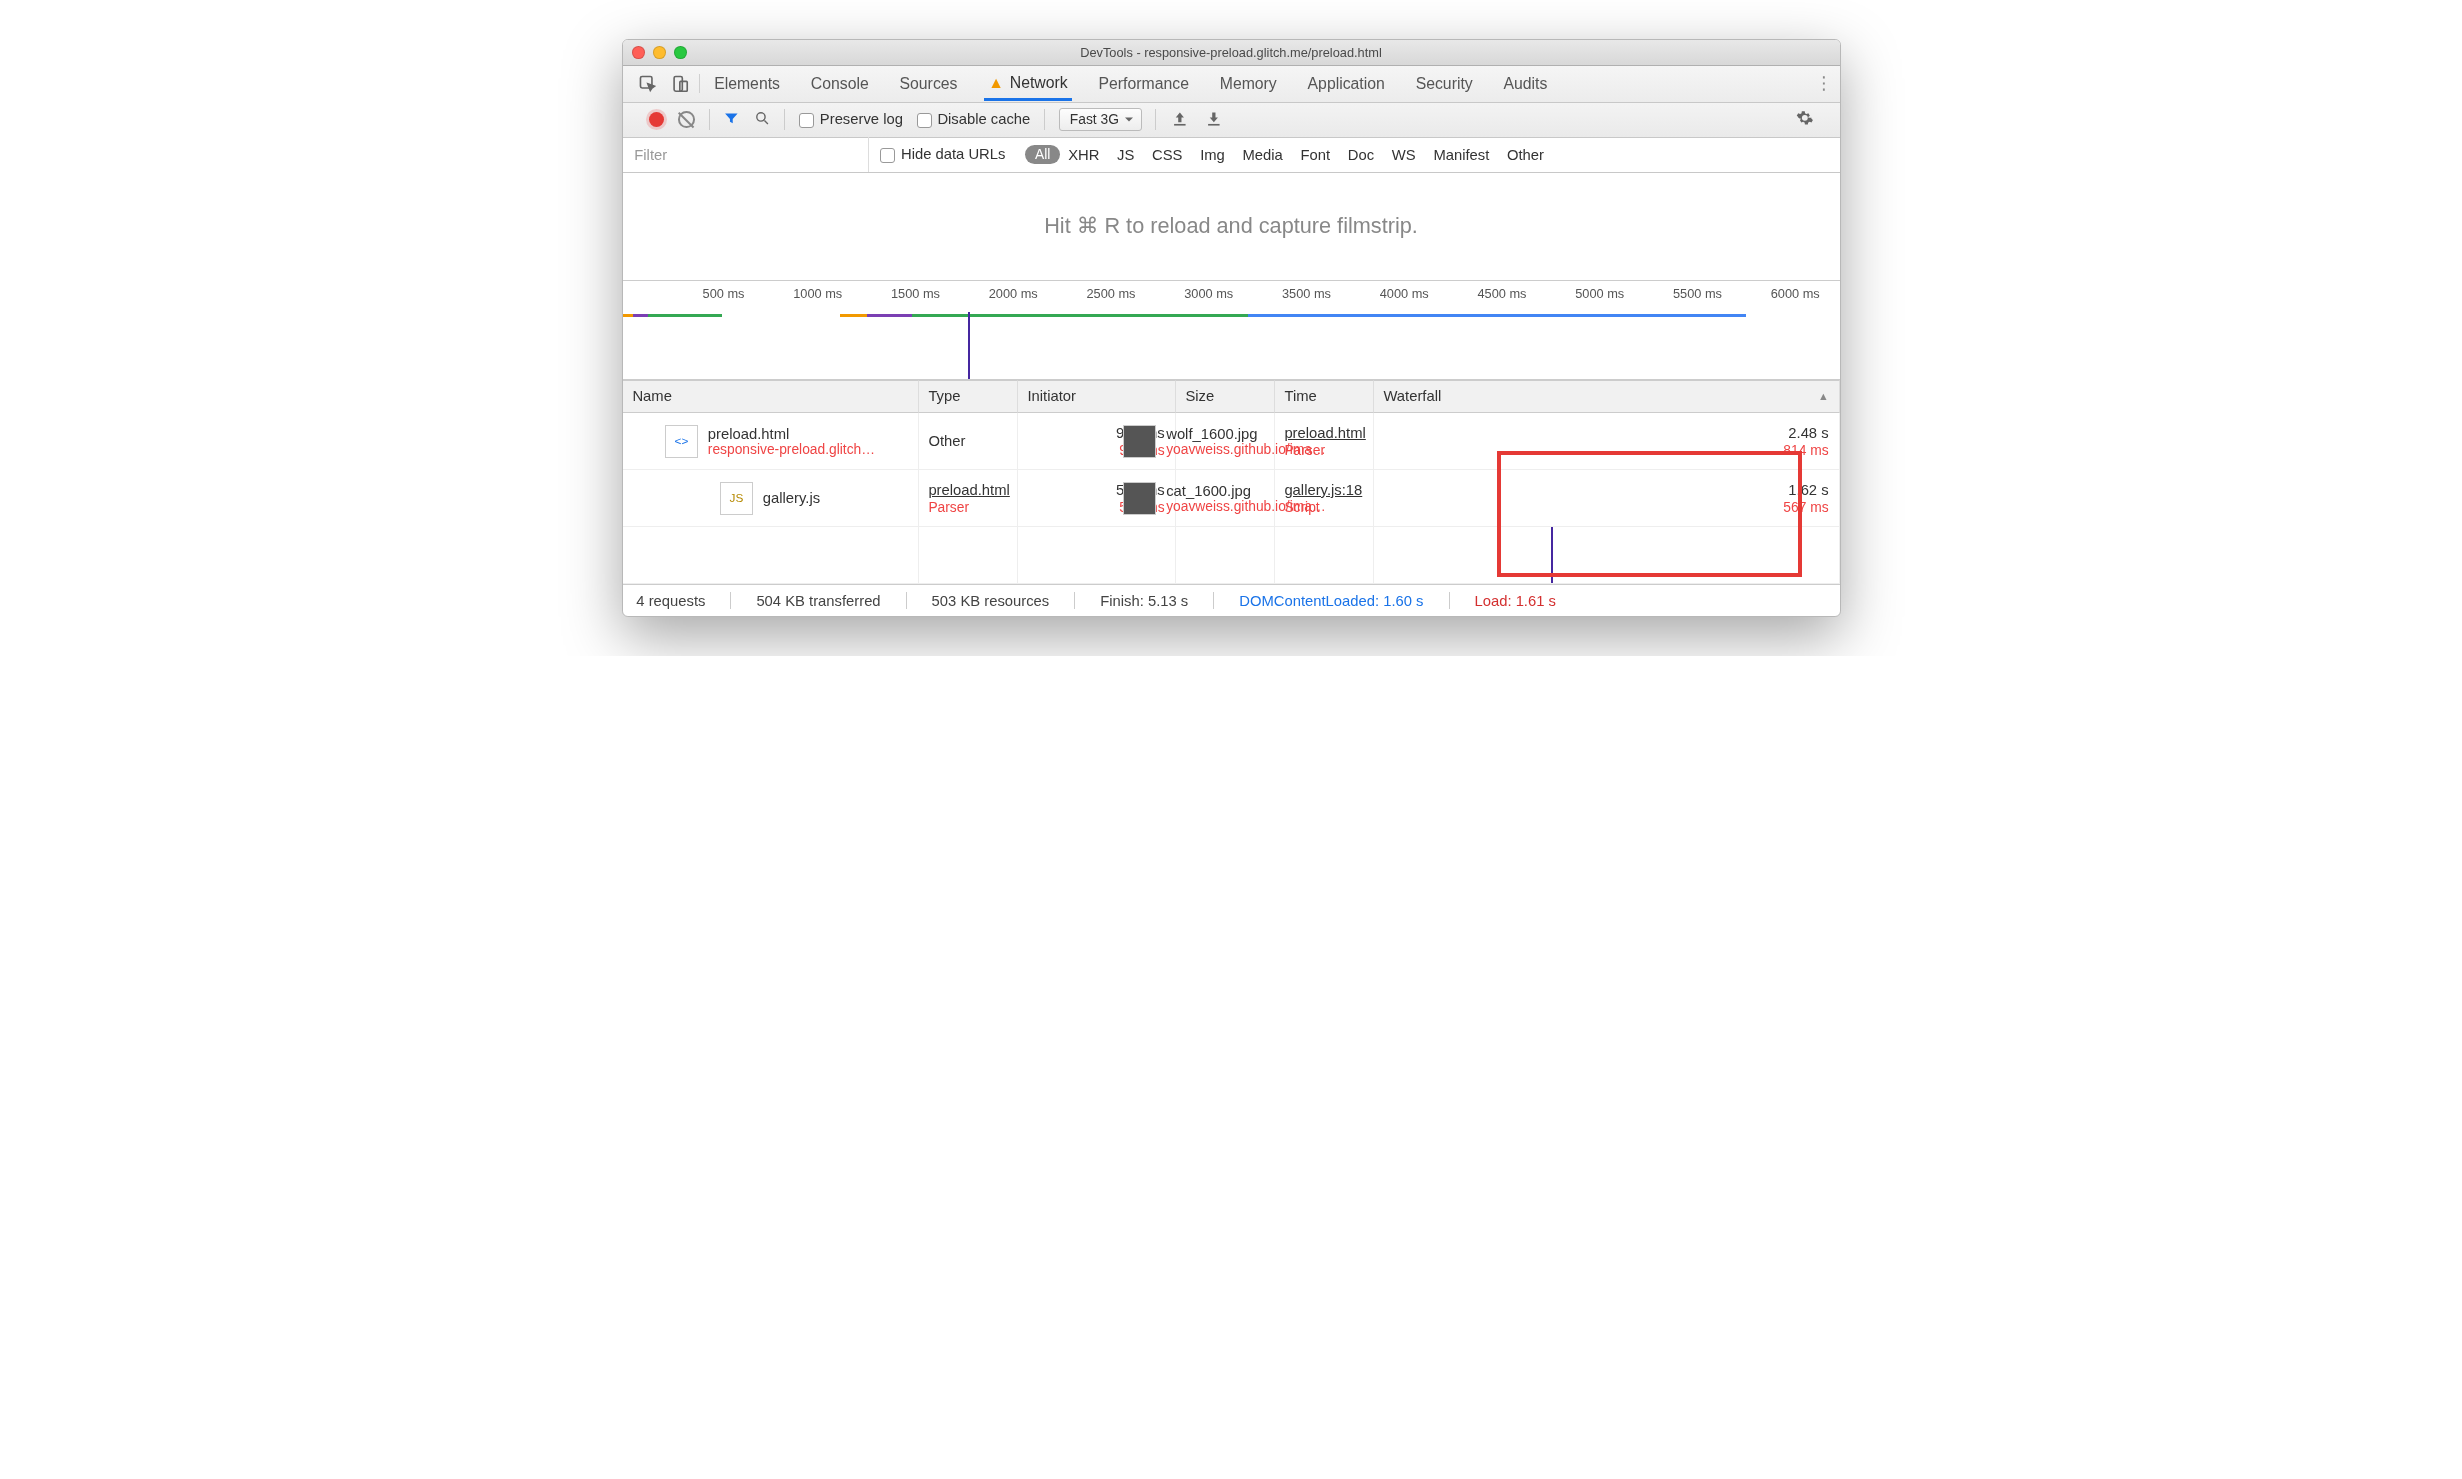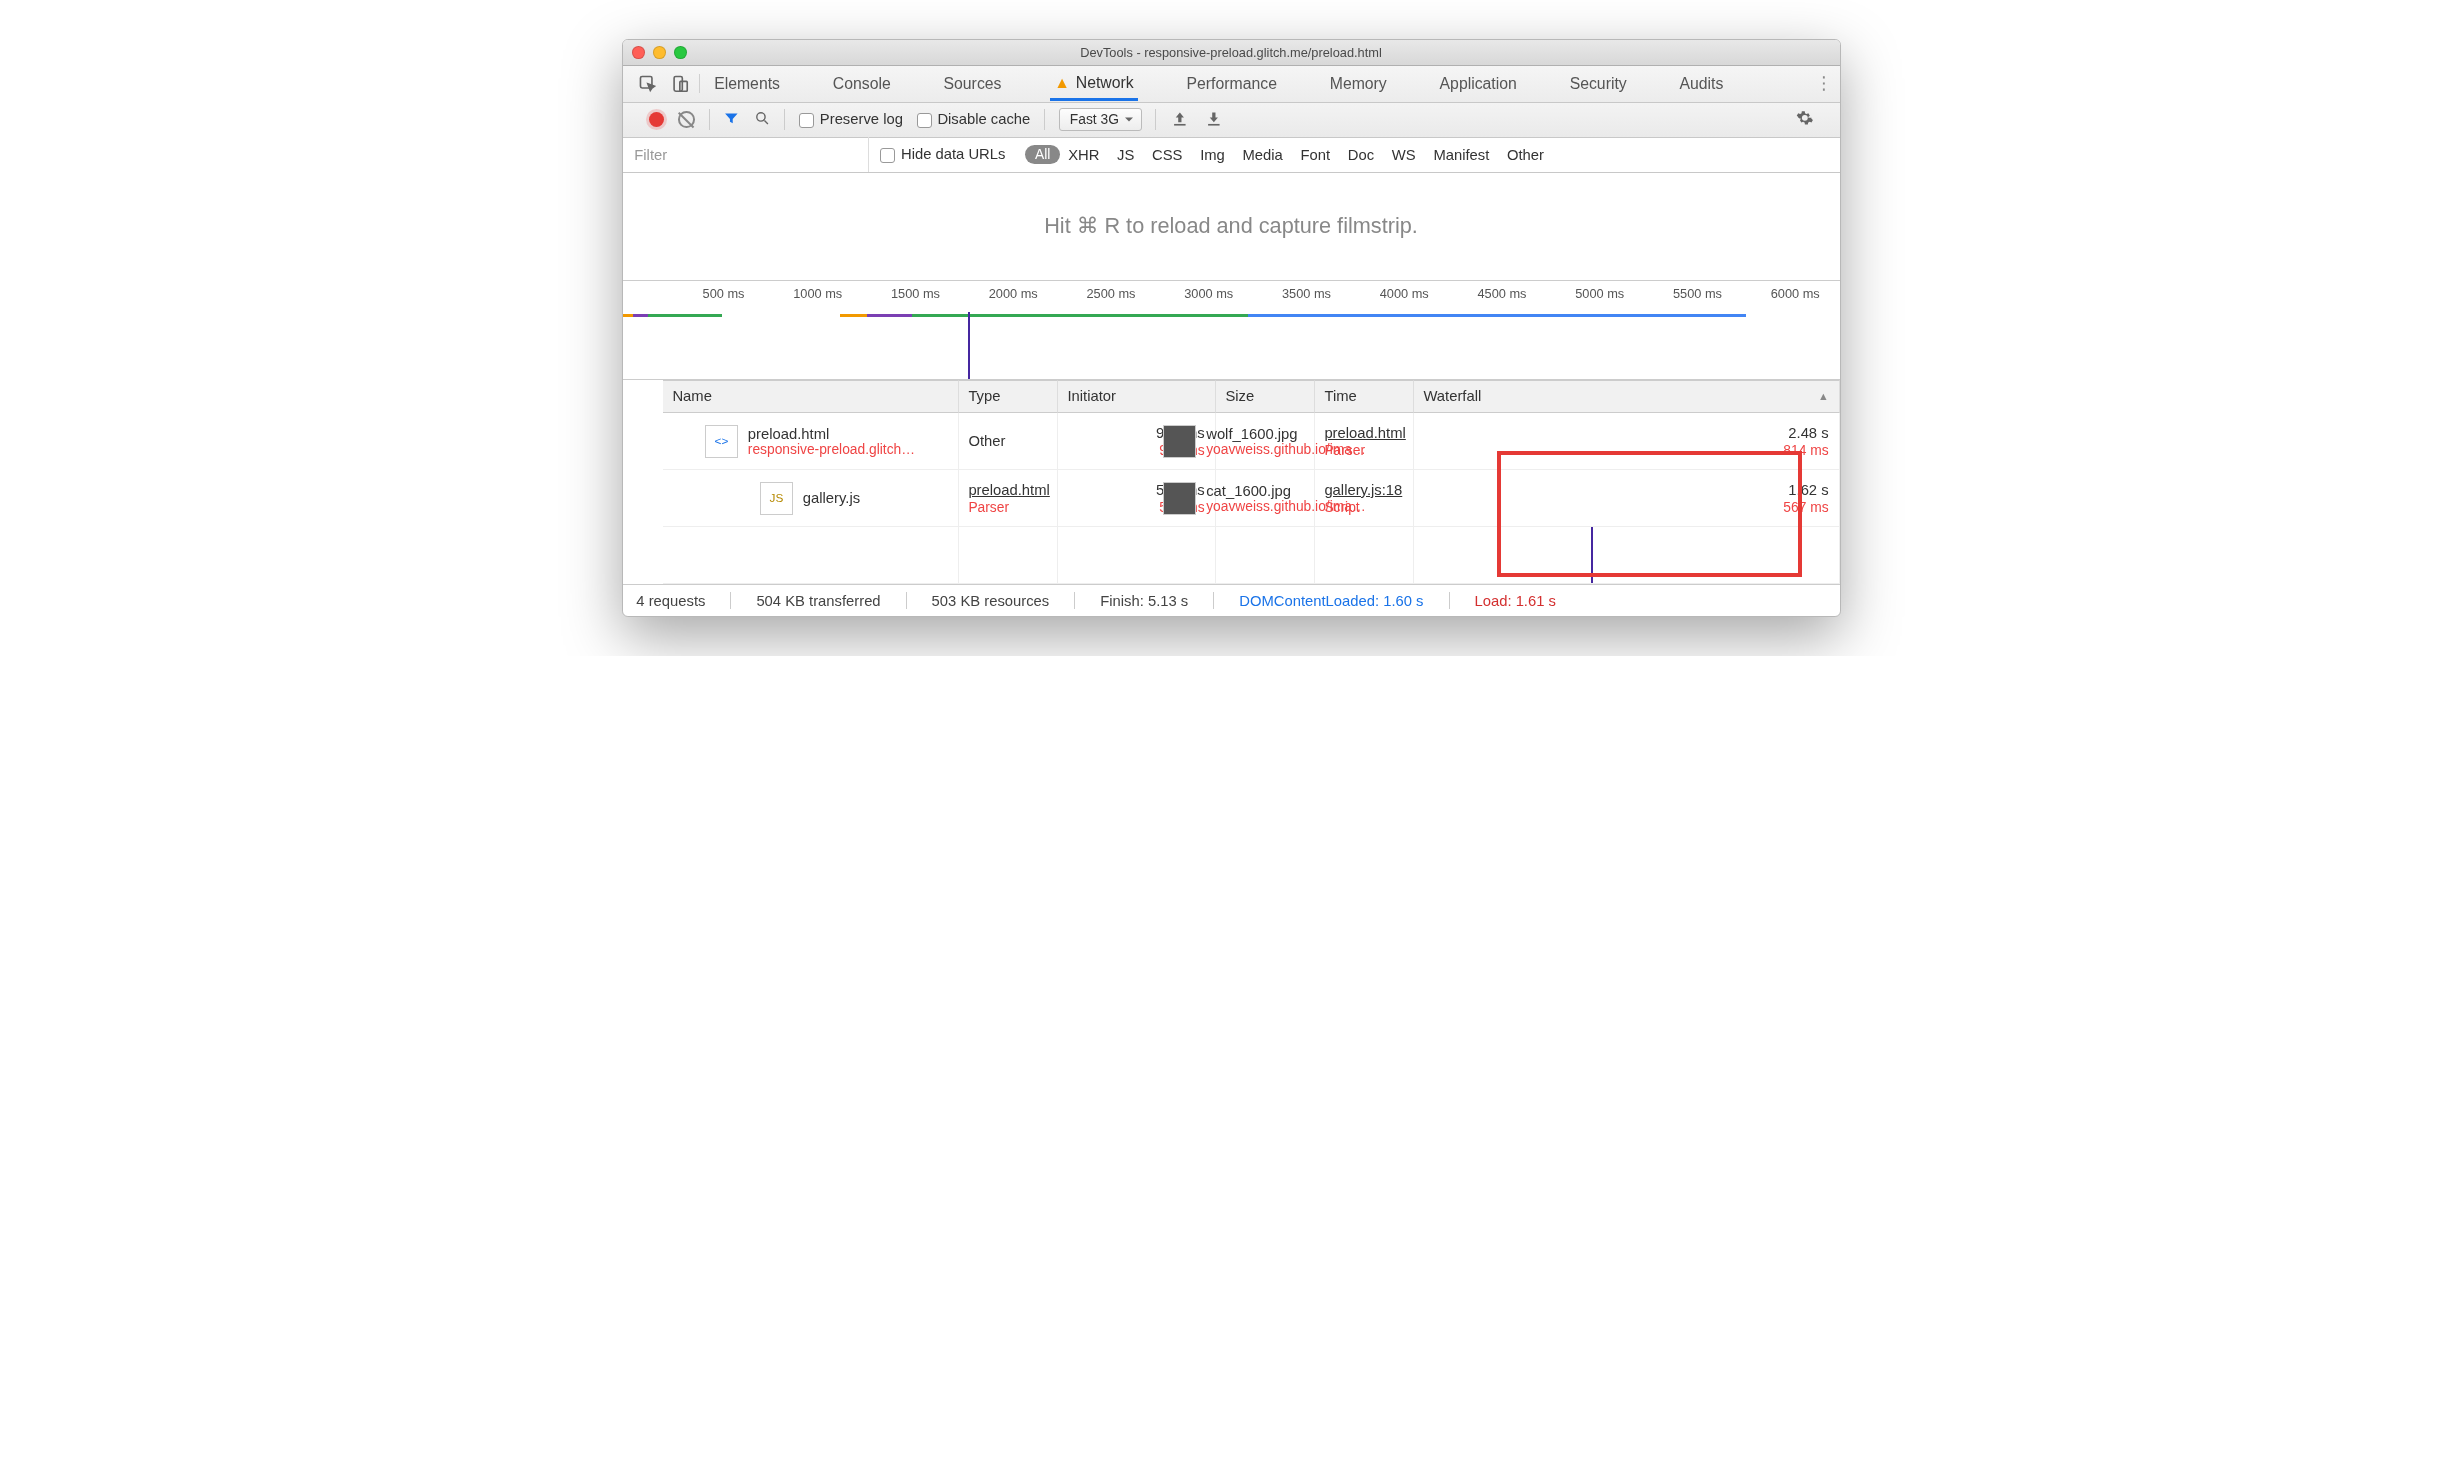--- a/index.html
+++ b/index.html
@@ -6,21 +6,21 @@
 body { background: #fff; display: flex; align-items: flex-start; justify-content: center; padding: 39px; }
 .window { width: 1219px; border: 1px solid #b8b8b8; border-radius: 5.9px; overflow: hidden; box-shadow: 0 19.7px 59px rgba(0,0,0,0.35); background: #fff; }
 .titlebar { height: 25.6px; background: linear-gradient(#e8e8e8,#d8d8d8); border-bottom: 1px solid #b0b0b0; display: flex; align-items: center; padding: 0 9.9px; position: relative; }
 .traffic { display: flex; gap: 7.9px; }
 .tl { width: 12.8px; height: 12.8px; border-radius: 50%; border: 0.5px solid rgba(0,0,0,0.15); }
 .tl.red{background:#ff5f57}.tl.yel{background:#febc2e}.tl.grn{background:#28c840}
 .titlebar .title { position:absolute; left:0; right:0; text-align:center; font-size:12.8px; color:#4a4a4a; pointer-events:none; }
 .tabsbar { height: 37px; background: linear-gradient(#f5f5f5,#ececec); border-bottom: 1px solid #c8c8c8; display:flex; align-items:center; padding: 0 5.9px; gap: 2px; }
 .tabsbar .leftbtns { display:flex; gap:11.8px; padding: 0 9.9px; border-right:1px solid #d0d0d0; margin-right:7.9px; align-items:center;}
 .iconbtn { width:19.7px; height:19.7px; display:flex; align-items:center; justify-content:center; color:#666; }
-.tabs { display:flex; gap:45px; align-items:center; flex:1;}
+.tabs { display:flex; gap:23px; align-items:center; flex:1;}
 .tab { font-size:15.8px; color:#555; padding: 7.9px 3.9px 6.9px; cursor:pointer; display:flex; align-items:center; gap:5.9px;}
 .tab.active { color:#333; border-bottom: 3px solid #1a73e8; }
 .kebab { width:19.7px; color:#888; font-size:17.7px; display:flex; align-items:center; justify-content:center; height:100%;}
 .toolbar { height: 35px; background: linear-gradient(#f3f3f3,#eaeaea); border-bottom:1px solid #c8c8c8; display:flex; align-items:center; padding:0 26px; gap:13.8px; font-size:14.8px; color:#333;}
 .reddot{width:15.8px;height:15.8px;border-radius:50%;background:#e53935; box-shadow: 0 0 0 3px rgba(229,57,53,0.2);}
 .stopcircle{width:16.7px;height:16.7px;border:2px solid #888;border-radius:50%;position:relative;}
 .stopcircle::after{content:"";position:absolute;width:20.7px;height:2px;background:#888;top:50%;left:50%;transform:translate(-50%,-50%) rotate(45deg);}
 .divider{width:1px;height:21.7px;background:#ccc;}
 .funnel svg, .mag svg{width:16.7px;height:16.7px;}
 .cb{width:14.8px;height:14.8px;border:1px solid #999;border-radius:3px;background:#fff;display:inline-block;vertical-align:middle;margin-right:5.9px;}
@@ -32,21 +32,21 @@
 .filterinput{width:246px;height:35px;border:0;border-right:1px solid #ddd;padding:0 11.8px;font-size:14.8px;outline:none;background:transparent;}
 .filterinput::placeholder{color:#999;}
 .pill{background:#888;color:#fff;padding:2px 9.9px;border-radius:9.9px;font-size:13.8px;margin:0 7.9px;}
 .filterlabels{display:flex;gap:17.7px;align-items:center;}
 .hintzone{height:108px;display:flex;align-items:center;justify-content:center;font-size:21.7px;color:#888;border-bottom:1px solid #ccc;}
 .timeline{height:99px;border-bottom:1px solid #ccc;position:relative;}
 .ticks{display:flex;justify-content:space-between;position:absolute;top:5.9px;left:59px;right:19.7px;font-size:12.8px;color:#555;}
 .ticks span{width:63px;text-align:right;}
 .tlbars{position:absolute;top:33px;left:0;right:0;height:7.9px;}
 .tlcursor{position:absolute;top:31.5px;bottom:0;width:2px;background:#4527a0;}
-.grid{display:grid;grid-template-columns: 296px 99px 158px 99px 99px 1fr; margin-left: 40px;}
+.grid{display:grid;grid-template-columns: 296px 99px 158px 99px 99px 1fr;}
 .hdr{background:#f1f1f1;border-bottom:1px solid #ccc;border-top:1px solid #ccc;font-size:14.8px;color:#333;padding:7.9px 9.9px;border-right:1px solid #ddd;display:flex;align-items:center;justify-content:space-between;}
 .cell{border-bottom:1px solid #eee;border-right:1px solid #eee;padding:5.9px 9.9px;font-size:14.8px;color:#333;display:flex;flex-direction:column;justify-content:center;gap:2px;min-height:57px;}
 .cell.name{flex-direction:row;align-items:center;gap:9.9px;}
 .cell .sub{color:#ef4444;font-size:13.8px;}
 .cell.num{align-items:flex-end;}
 .linktxt{text-decoration:underline;}
 .wf{position:relative;}
 .wfline{position:absolute;top:0;bottom:0;width:2px;background:#4527a0;left:177px;z-index:1;}
 .thumb{width:33px;height:33px;border:1px solid #ccc;background:#fff;display:flex;align-items:center;justify-content:center;font-size:11.8px;color:#1a73e8;flex-shrink:0;}
 .thumb.img{background:#555;}

